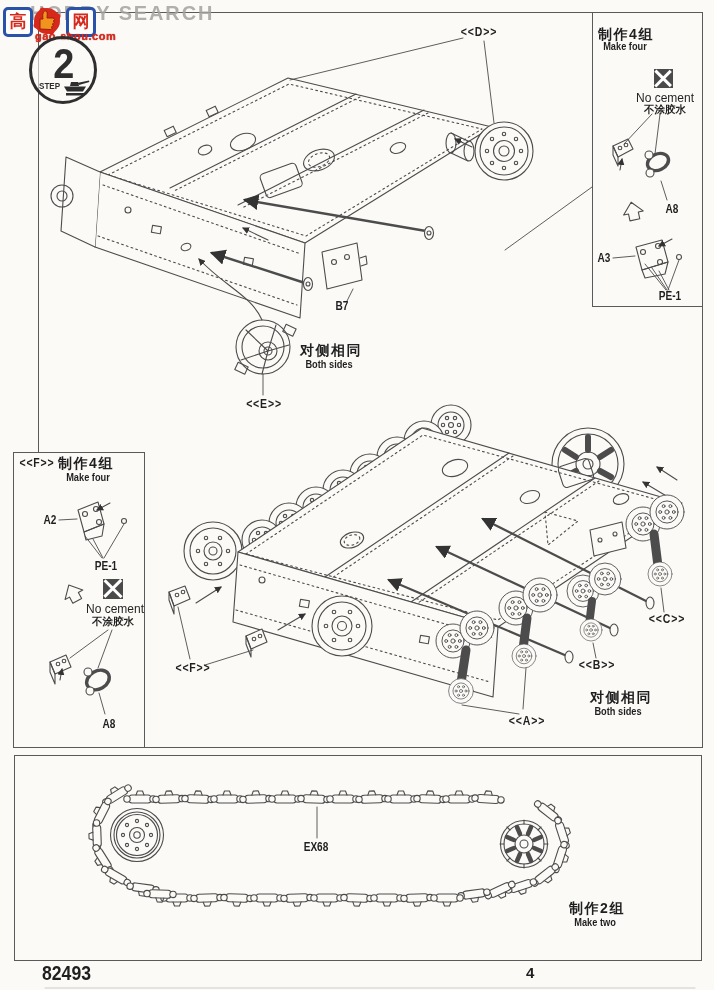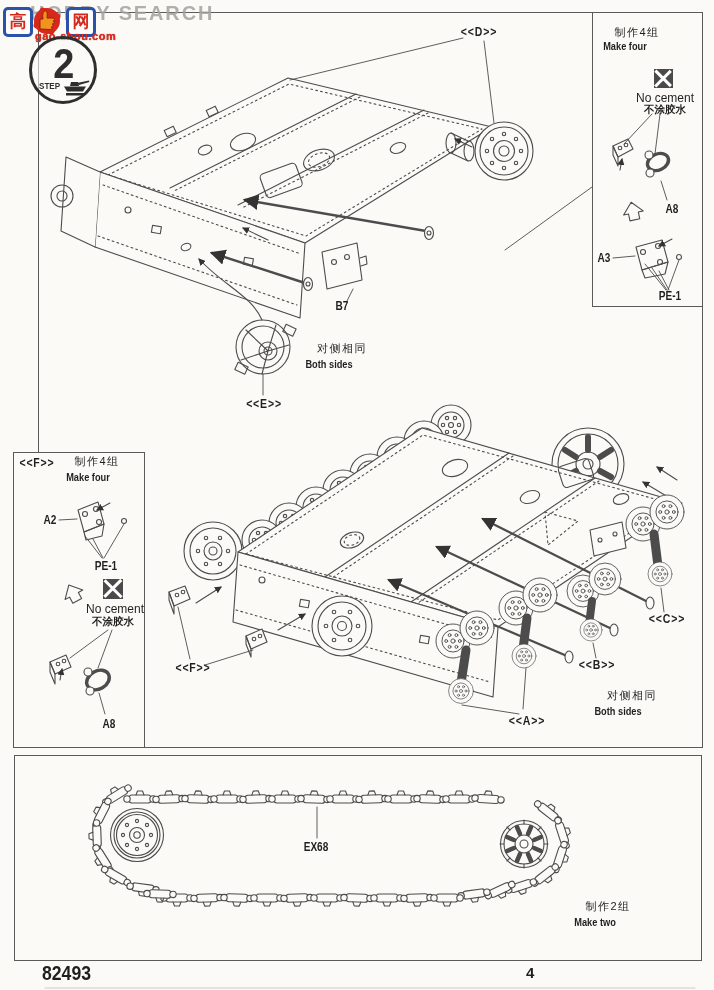--- a/index.html
+++ b/index.html
@@ -9,21 +9,21 @@
   .main-box{left:38px;top:12px;width:665px;height:736px;background:transparent;}
   .right-panel{left:592px;top:12px;width:111px;height:295px;}
   .left-panel{left:13px;top:452px;width:132px;height:296px;}
   .track-box{left:14px;top:755px;width:688px;height:206px;}
   svg.art{position:absolute;left:0;top:0;pointer-events:none;}
   .lab{position:absolute;white-space:nowrap;line-height:1.05;font-weight:700;}
   .ctr{transform:translateX(-50%);}
   .ctrc{transform:translateX(-50%) scaleX(.84);}
   .condl{transform:scaleX(.84);transform-origin:0 50%;}
   .callout{font-size:12.5px;letter-spacing:1px;}
-  .cn{font-size:11px;font-weight:400;letter-spacing:1.5px;margin-left:11px;}
+  .cn{font-size:14px;font-weight:700;letter-spacing:1.5px;}
   .en{font-size:11px;}
   .plab{font-size:12px;}
   .xicon{position:absolute;background:#4a4a4a;}
   .xicon::before,.xicon::after{content:"";position:absolute;left:-9%;top:42%;width:118%;height:17%;background:#fff;}
   .xicon::before{transform:rotate(45deg);}
   .xicon::after{transform:rotate(-45deg);}
   
   .wm-text{position:absolute;left:30px;top:1px;font-size:21px;font-weight:700;letter-spacing:2px;
            color:#a5a29e;opacity:.85;transform:scaleX(.95);transform-origin:0 0;}
   .logo-box{position:absolute;width:24px;height:24px;border:3px solid #2a52a8;border-radius:5px;

